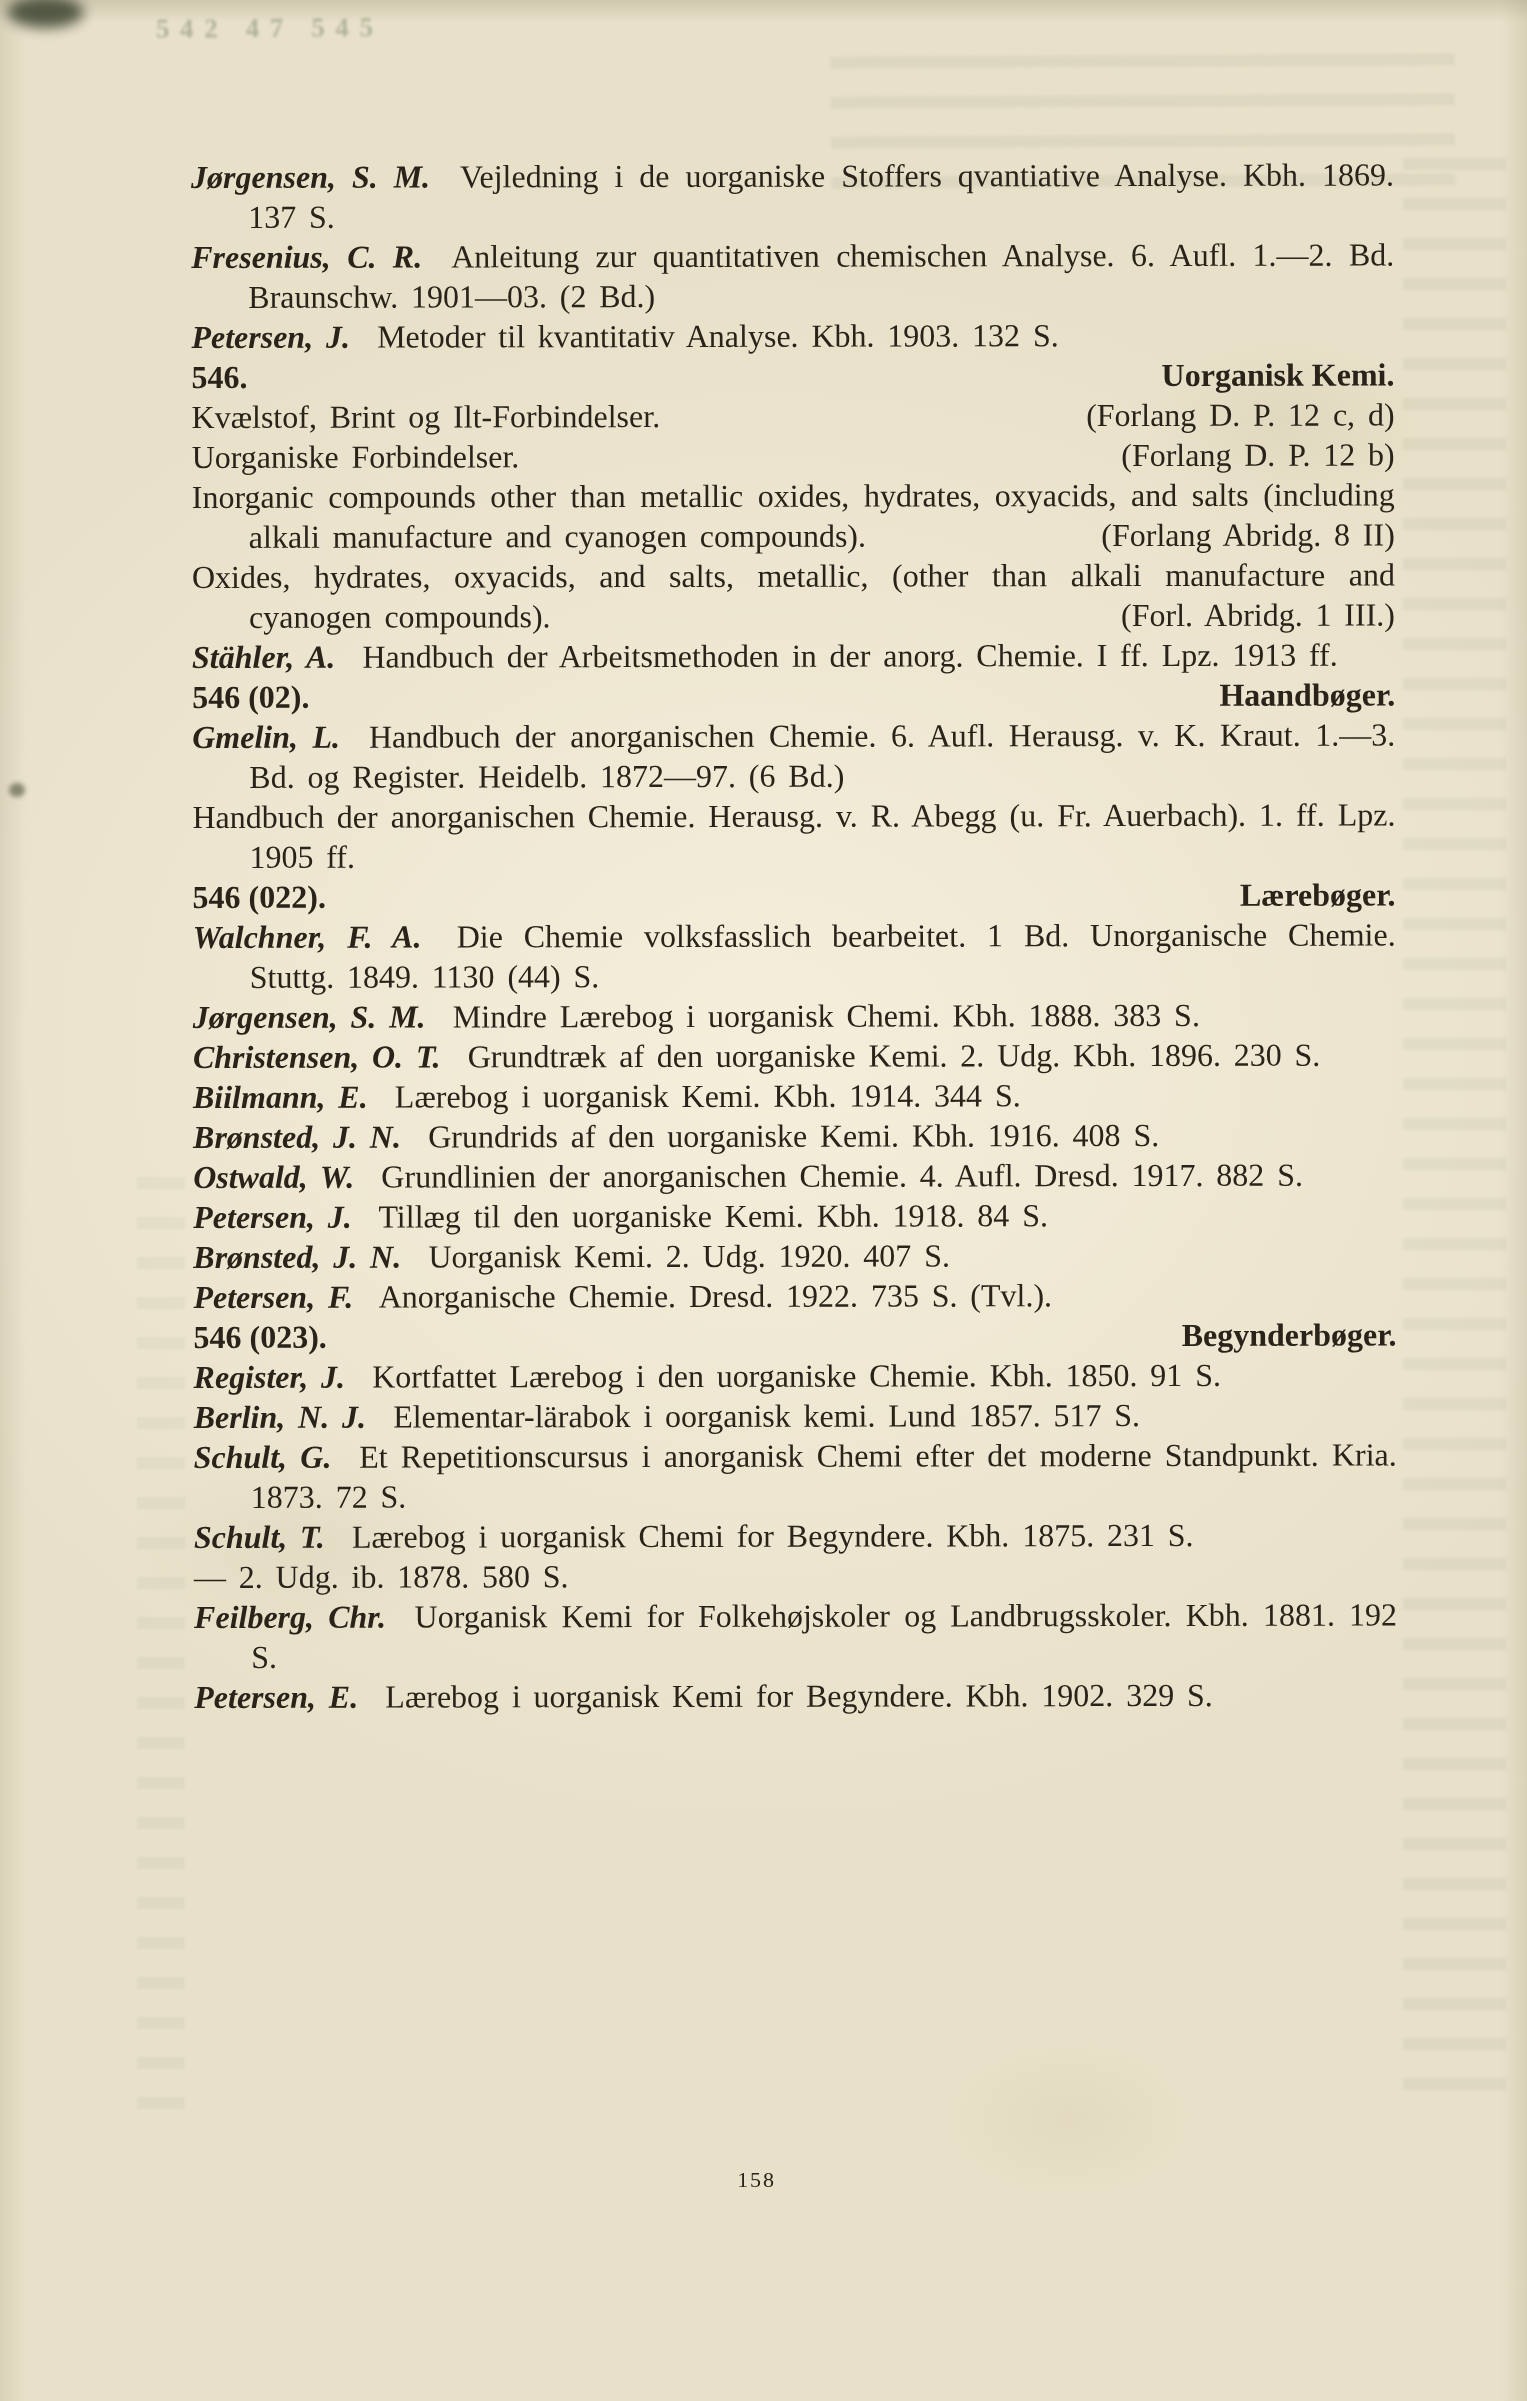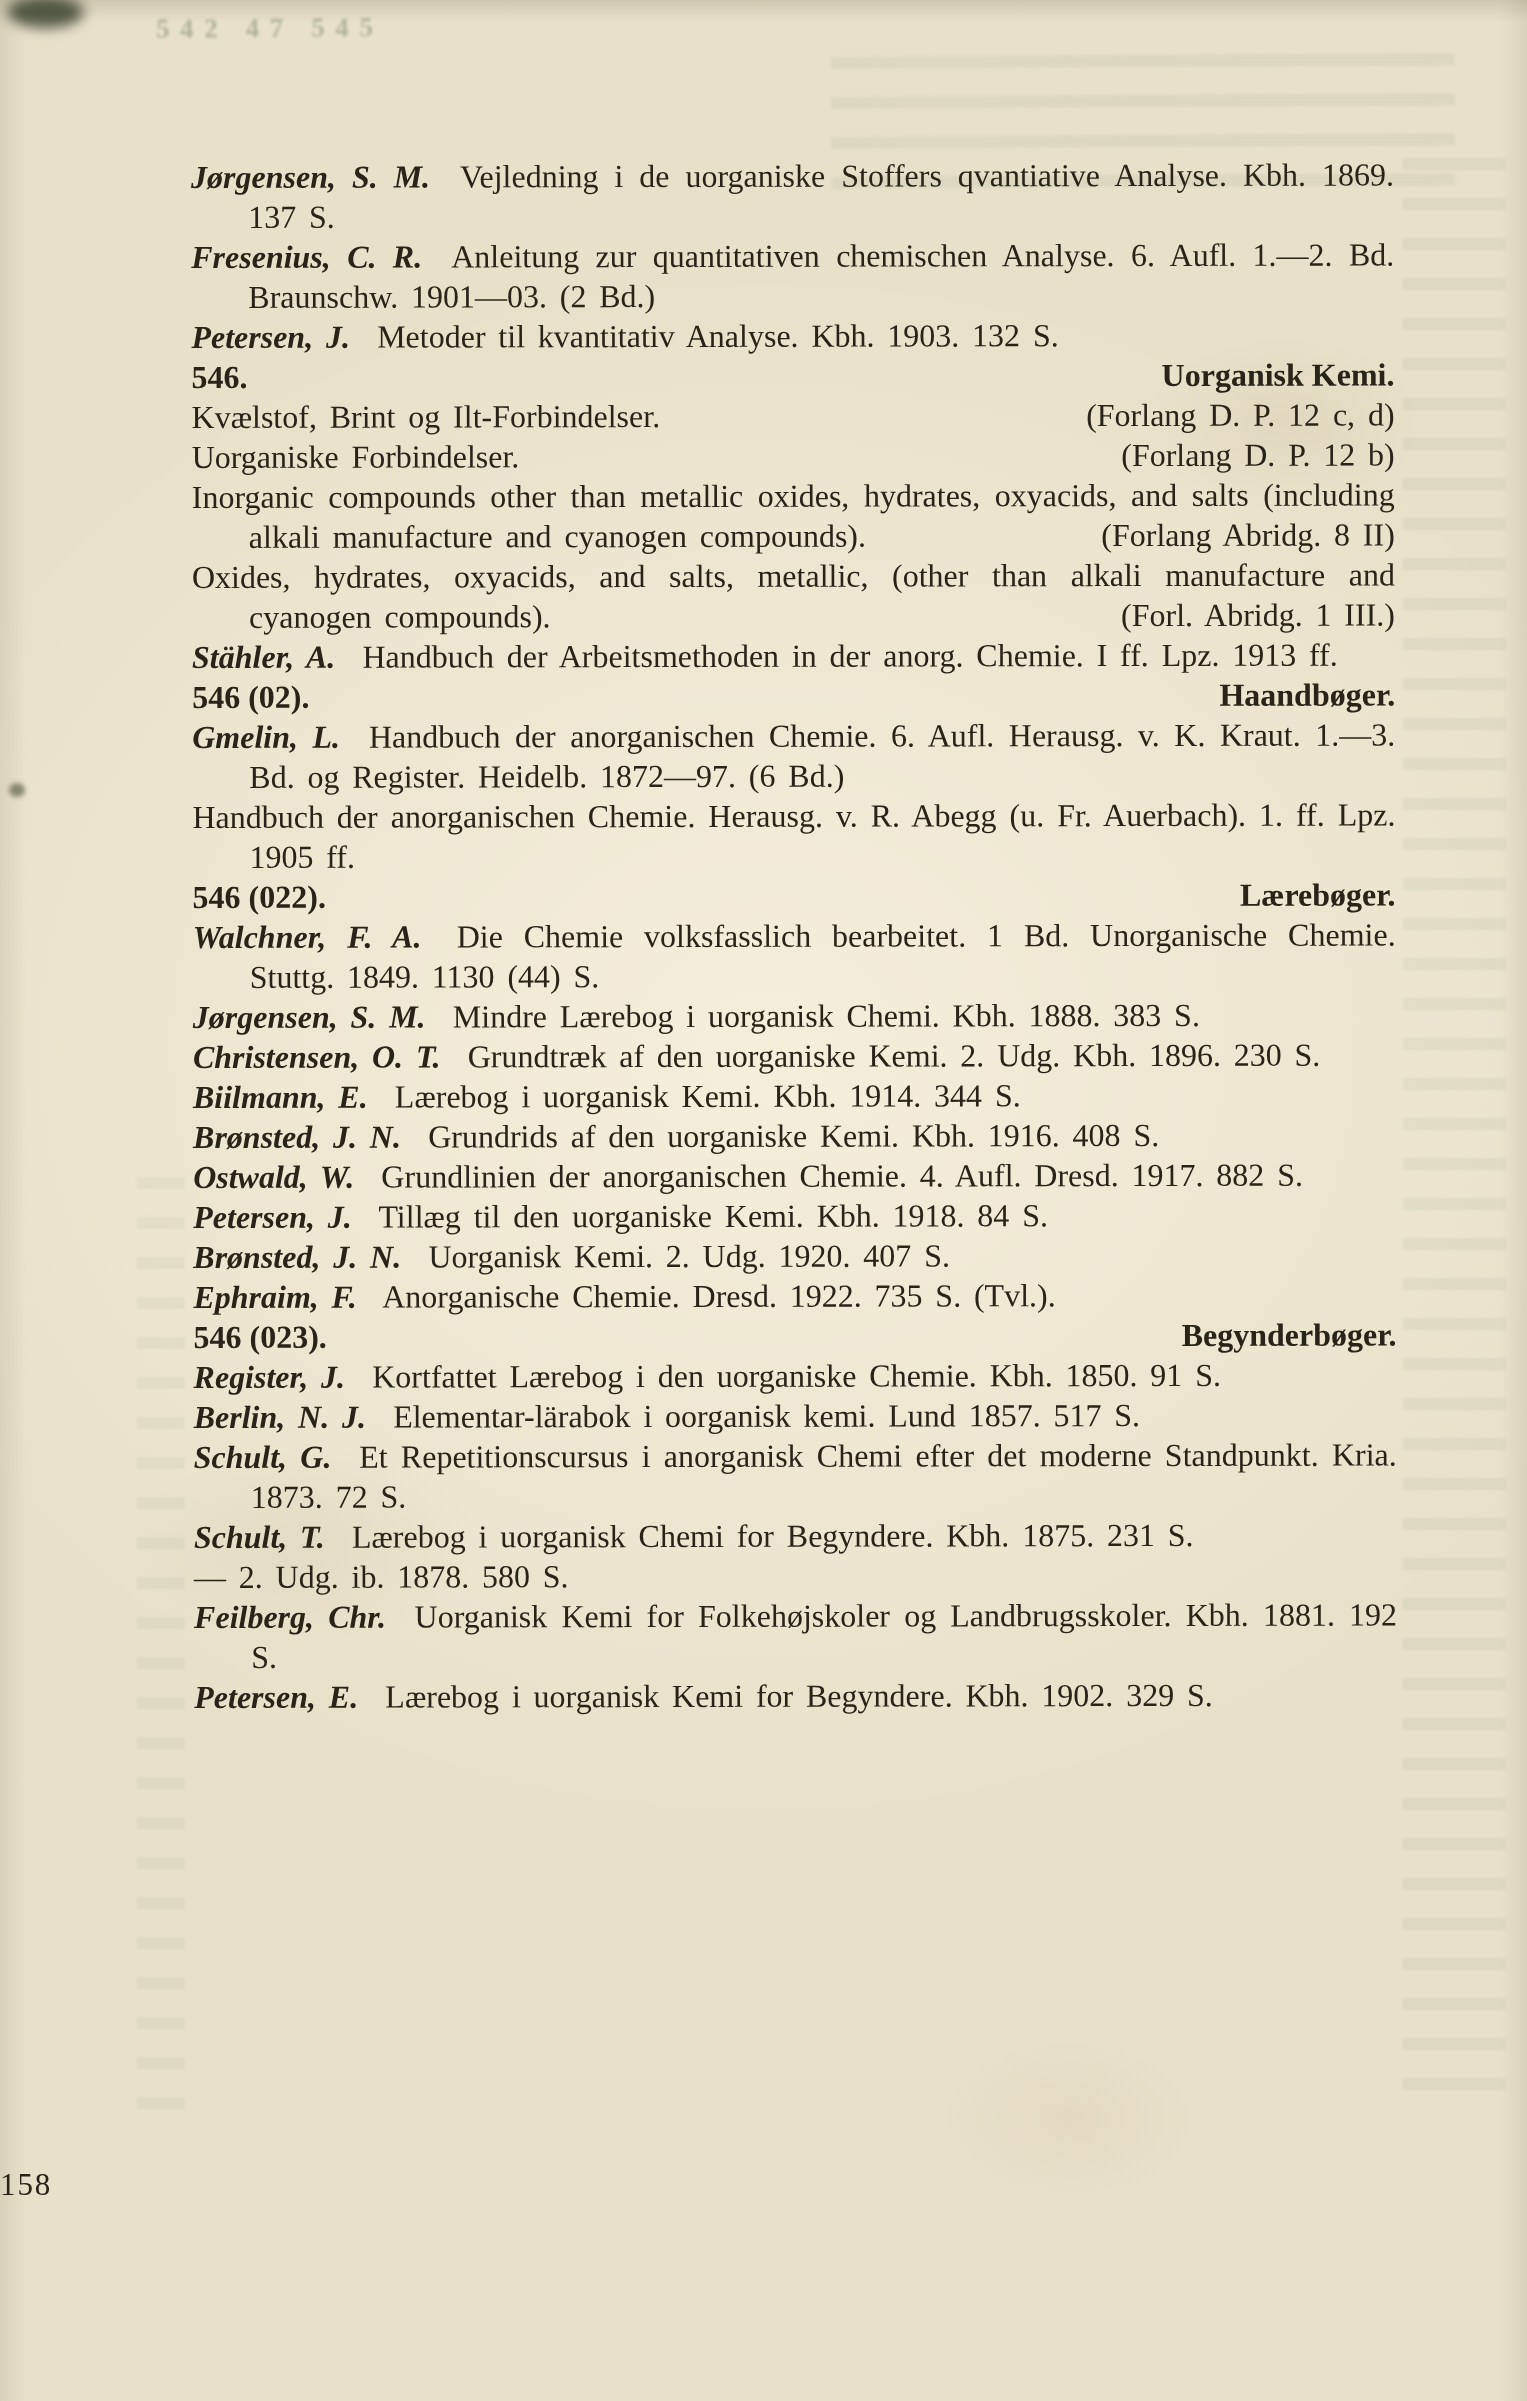--- a/index.html
+++ b/index.html
@@ -90,22 +90,22 @@
   .ref { float: right; padding-left: 0.3em; text-indent: 0; }
   .section-row {
     display: flex;
     justify-content: space-between;
     font-weight: 700;
     margin: 0;
   }
   .page-number {
     position: absolute; left: 0; top: 2167px;
     width: 1513px;
-    text-align: left;
-    font-size: 31px;
+    text-align: center;
+    font-size: 22px;
     letter-spacing: 1.9px;
   }
 </style>
 </head>
 <body>
 
 <div class="page">
   <div class="corner-mark"></div>
   <div class="edge-dot"></div>
   <div class="ghost-top">542 47 545</div>
@@ -137,21 +137,21 @@
         <span class="sec-title">Lærebøger.</span>
       </div>
       <p class="entry"><b class="author">Walchner, F. A.</b> <span>Die Chemie volksfasslich bearbeitet. 1 Bd. Unorganische Chemie. Stuttg. 1849. 1130 (44) S.</span></p>
       <p class="entry"><b class="author">Jørgensen, S. M.</b> <span>Mindre Lærebog i uorganisk Chemi. Kbh. 1888. 383 S.</span></p>
       <p class="entry"><b class="author">Christensen, O. T.</b> <span>Grundtræk af den uorganiske Kemi. 2. Udg. Kbh. 1896. 230 S.</span></p>
       <p class="entry"><b class="author">Biilmann, E.</b> <span>Lærebog i uorganisk Kemi. Kbh. 1914. 344 S.</span></p>
       <p class="entry"><b class="author">Brønsted, J. N.</b> <span>Grundrids af den uorganiske Kemi. Kbh. 1916. 408 S.</span></p>
       <p class="entry"><b class="author">Ostwald, W.</b> <span>Grundlinien der anorganischen Chemie. 4. Aufl. Dresd. 1917. 882 S.</span></p>
       <p class="entry"><b class="author">Petersen, J.</b> <span>Tillæg til den uorganiske Kemi. Kbh. 1918. 84 S.</span></p>
       <p class="entry"><b class="author">Brønsted, J. N.</b> <span>Uorganisk Kemi. 2. Udg. 1920. 407 S.</span></p>
-      <p class="entry"><b class="author">Ephraim, F.</b> <span>Anorganische Chemie. Dresd. 1922. 735 S. (Tvl.).</span></p>
+      <p class="entry"><b class="author">Petersen, F.</b> <span>Anorganische Chemie. Dresd. 1922. 735 S. (Tvl.).</span></p>
       <div class="section-row">
         <span class="sec-num">546 (023).</span>
         <span class="sec-title">Begynderbøger.</span>
       </div>
       <p class="entry"><b class="author">Register, J.</b> <span>Kortfattet Lærebog i den uorganiske Chemie. Kbh. 1850. 91 S.</span></p>
       <p class="entry"><b class="author">Berlin, N. J.</b> <span>Elementar-lärabok i oorganisk kemi. Lund 1857. 517 S.</span></p>
       <p class="entry"><b class="author">Schult, G.</b> <span>Et Repetitionscursus i anorganisk Chemi efter det moderne Standpunkt. Kria. 1873. 72 S.</span></p>
       <p class="entry"><b class="author">Schult, T.</b> <span>Lærebog i uorganisk Chemi for Begyndere. Kbh. 1875. 231 S.</span></p>
       <p class="entry"><span>— 2. Udg. ib. 1878. 580 S.</span></p>
       <p class="entry"><b class="author">Feilberg, Chr.</b> <span>Uorganisk Kemi for Folkehøjskoler og Landbrugsskoler. Kbh. 1881. 192 S.</span></p>

